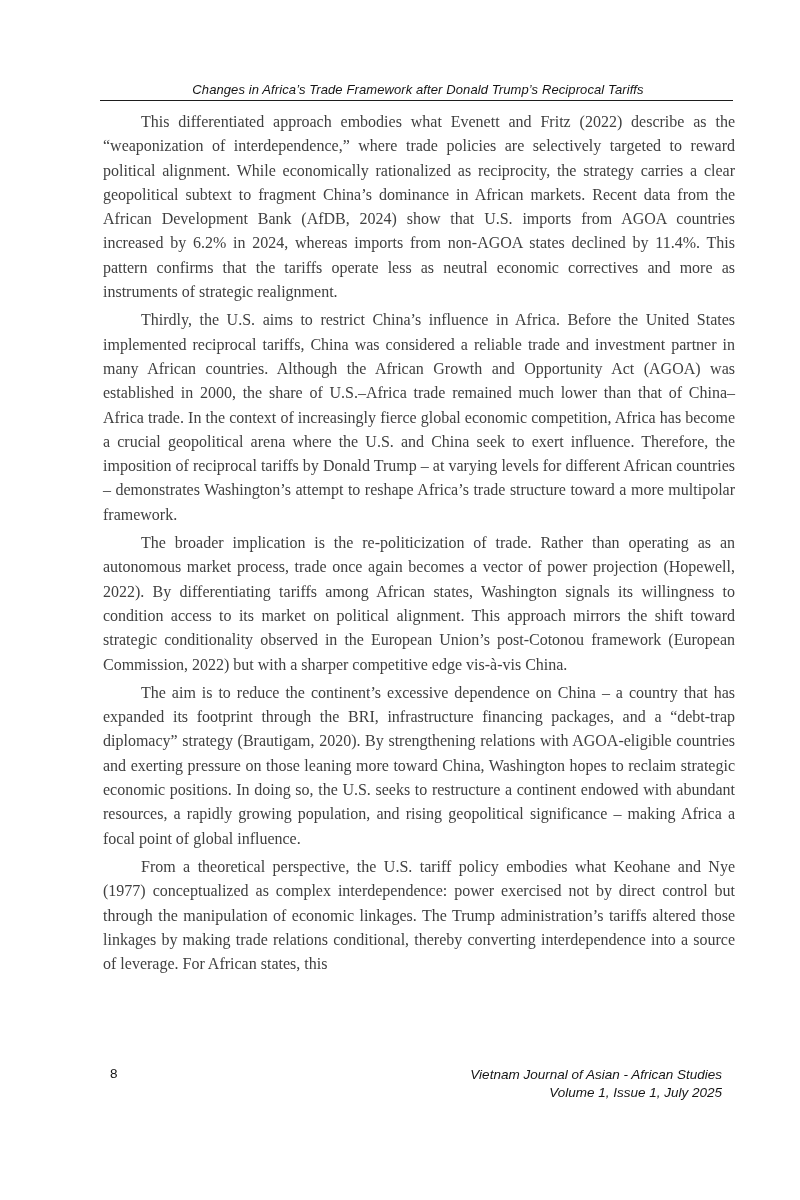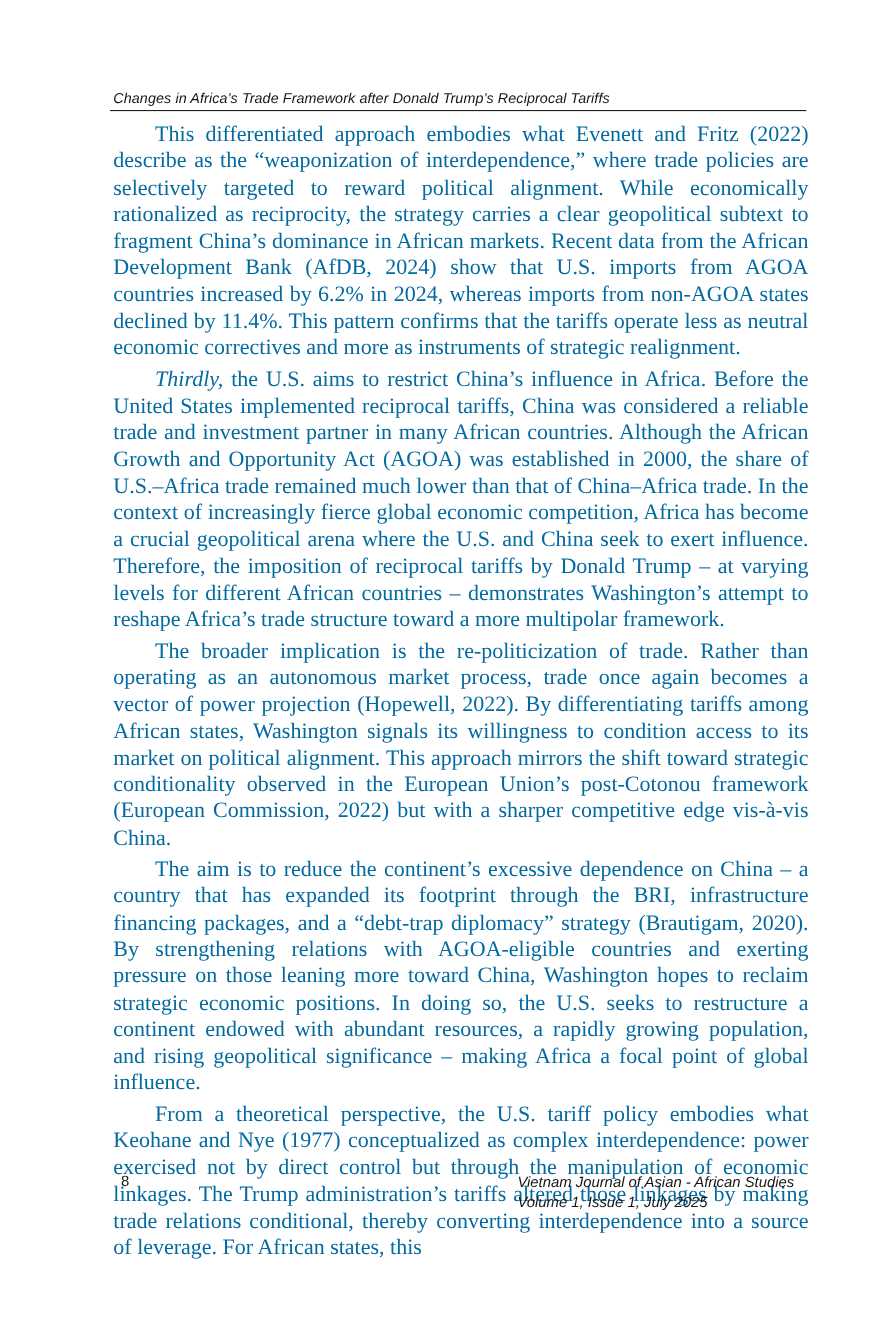--- a/index.html
+++ b/index.html
@@ -20,59 +20,60 @@
     position: absolute;
     top: 82px;
     left: 103px;
     width: 630px;
     font-family: "Liberation Sans", sans-serif;
     font-style: italic;
     font-size: 13px;
     letter-spacing: 0.1px;
     color: #151515;
     white-space: nowrap;
+    text-align: center;
   }
   .header-rule {
     position: absolute;
     top: 100px;
     left: 100px;
     width: 633px;
     height: 0;
     border-top: 1.6px solid #1d1d1d;
   }
   .body-text {
     position: absolute;
     top: 110px;
     left: 103px;
     width: 632px;
-    font-size: 20px;
+    font-size: 16px;
     line-height: 24.3px;
     text-align: justify;
-    color: #0369a1;
+    color: #404040;
   }
   .body-text p {
     margin: 0 0 4px 0;
     text-indent: 38px;
   }
   .lead-italic {
-    font-style: italic;
     margin-top: 40px;
   }
   .footer-pageno {
     position: absolute;
     left: 110px;
     top: 1066px;
     font-family: "Liberation Sans", sans-serif;
     font-size: 13.5px;
     color: #151515;
   }
   .footer-journal {
     position: absolute;
     right: 78px;
     top: 1066px;
+    text-align: right;
     font-family: "Liberation Sans", sans-serif;
     font-style: italic;
     font-size: 13.5px;
     line-height: 18px;
     color: #151515;
   }
 </style>
 </head>
 <body>
 

